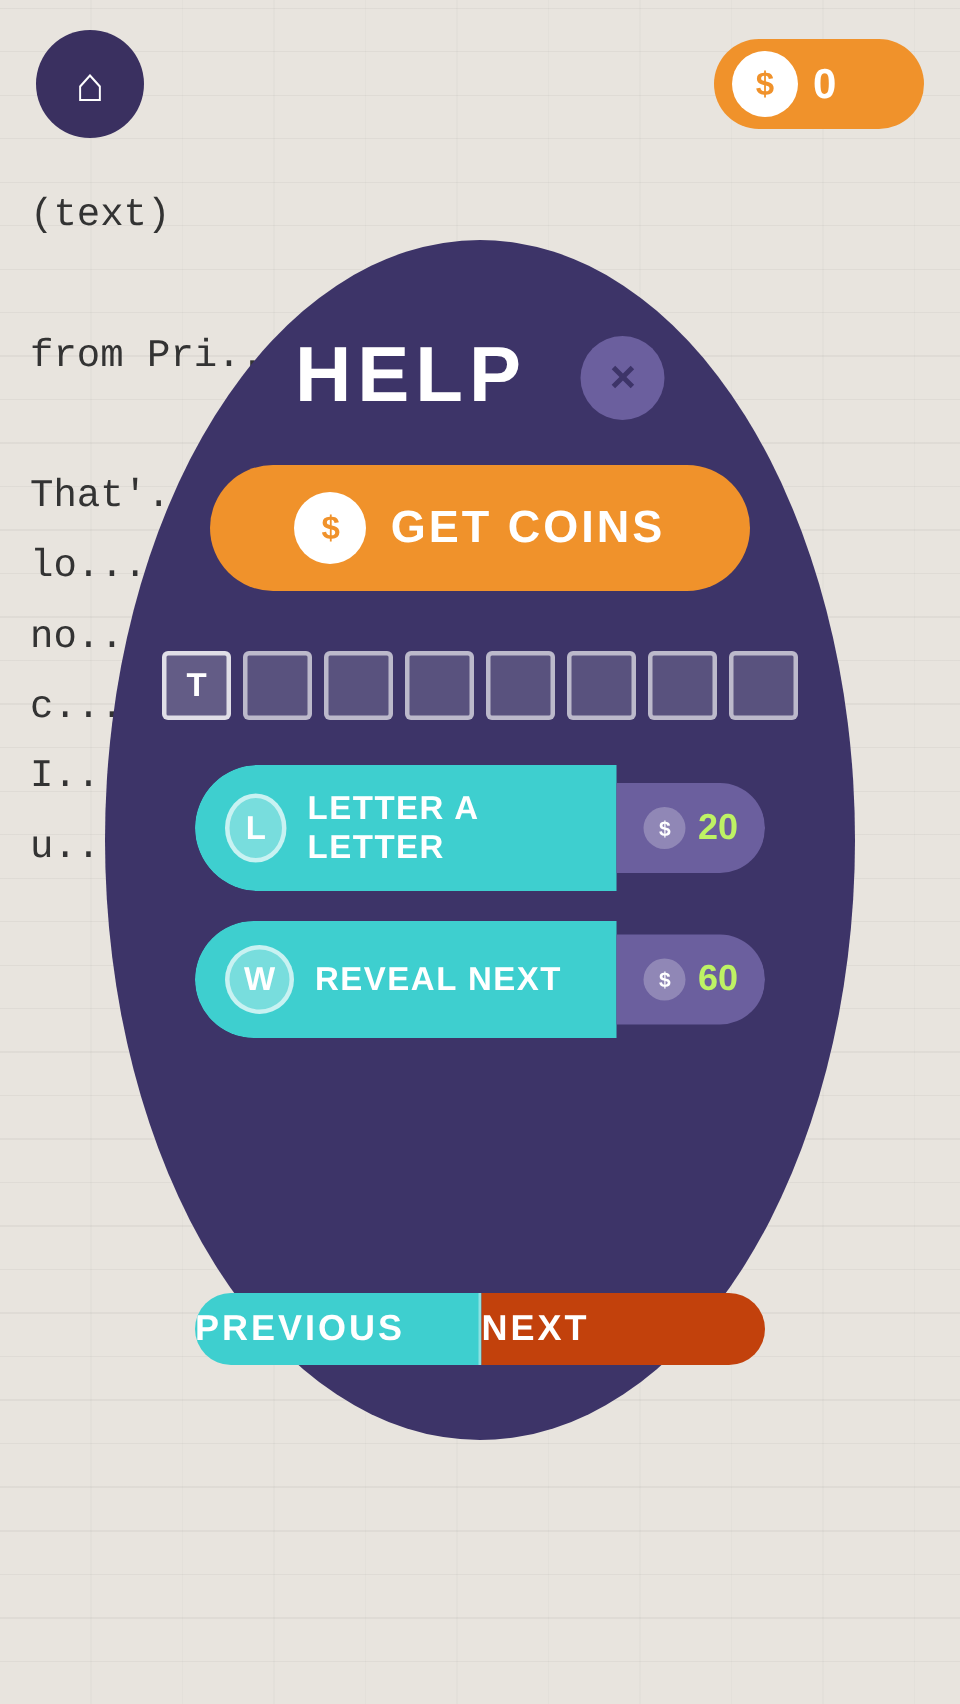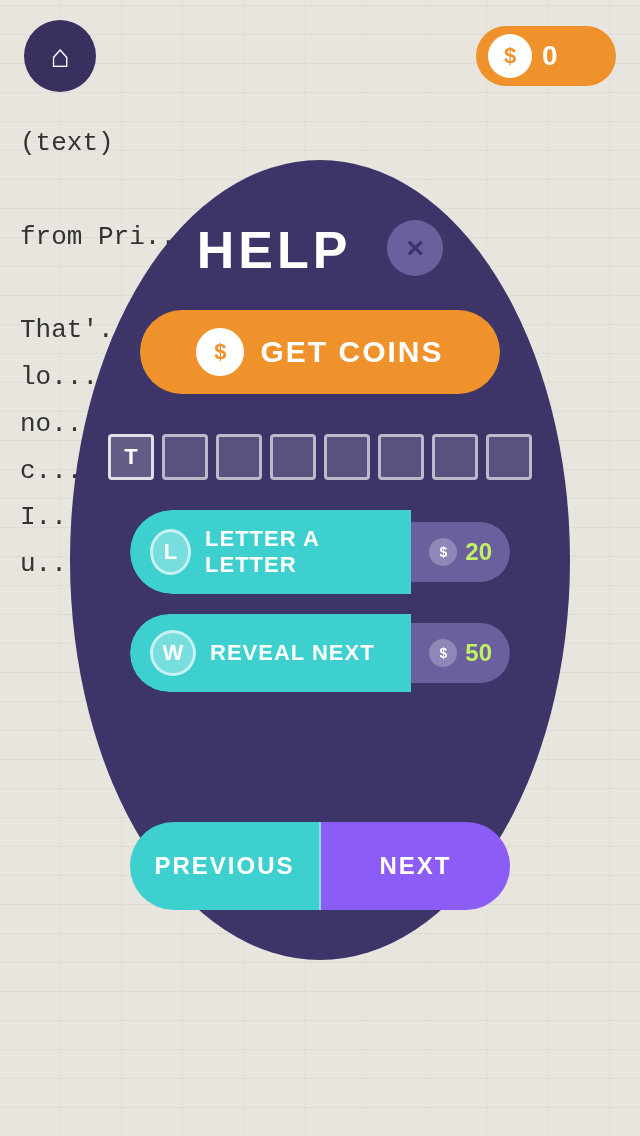--- a/index.html
+++ b/index.html
@@ -132,21 +132,21 @@
       display: flex;
       flex-direction: column;
       align-items: center;
       padding: 60px 40px 40px;
       gap: 20px;
     }
 
     
     .modal-header {
       display: flex;
-      align-items: flex-start;
+      align-items: flex-end;
       gap: 36px;
       margin-bottom: 10px;
     }
 
     .help-title {
       color: white;
       font-size: 52px;
       font-weight: 900;
       letter-spacing: 4px;
     }
@@ -313,36 +313,35 @@
       transform: translateX(-50%);
       display: flex;
       gap: 0;
       border-radius: 50px;
       overflow: hidden;
       width: 380px;
     }
 
     .nav-btn {
       flex: 1;
-      padding: 30px 0;
-      text-align: center;
+      padding: 10px 0;
       cursor: pointer;
       font-size: 24px;
       font-weight: 900;
       letter-spacing: 2px;
     }
 
     .nav-btn.previous {
       background: #3ecfcf;
       color: white;
       border-right: 2px solid rgba(255,255,255,0.4);
     }
 
     .nav-btn.next {
-      background: #8b5cf6;
+      background: #c2410c;
       color: white;
     }
   </style>
 </head>
 <body>
 
 <div class="bg"></div>
 <div class="bg-text">(text)
 
 from Pri...
@@ -413,21 +412,21 @@
       <div class="action-btn-main">
         <div class="action-letter-circle">
           <span>W</span>
         </div>
         <span class="action-btn-text">REVEAL NEXT</span>
       </div>
       <div class="action-btn-cost">
         <div class="cost-coin">
           <span>$</span>
         </div>
-        <span class="cost-num">50</span>
+        <span class="cost-num">60</span>
       </div>
     </div>
 
     <div class="nav-buttons">
       <div class="nav-btn previous">
         <span>PREVIOUS</span>
       </div>
       <div class="nav-btn next">
         <span>NEXT</span>
       </div>

